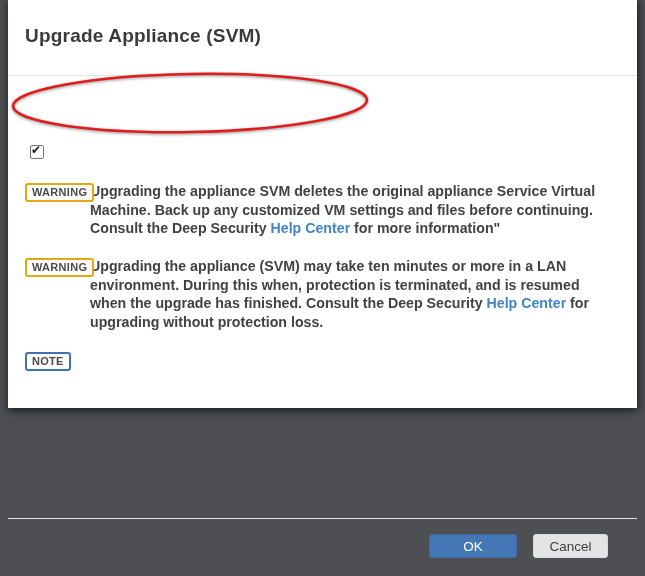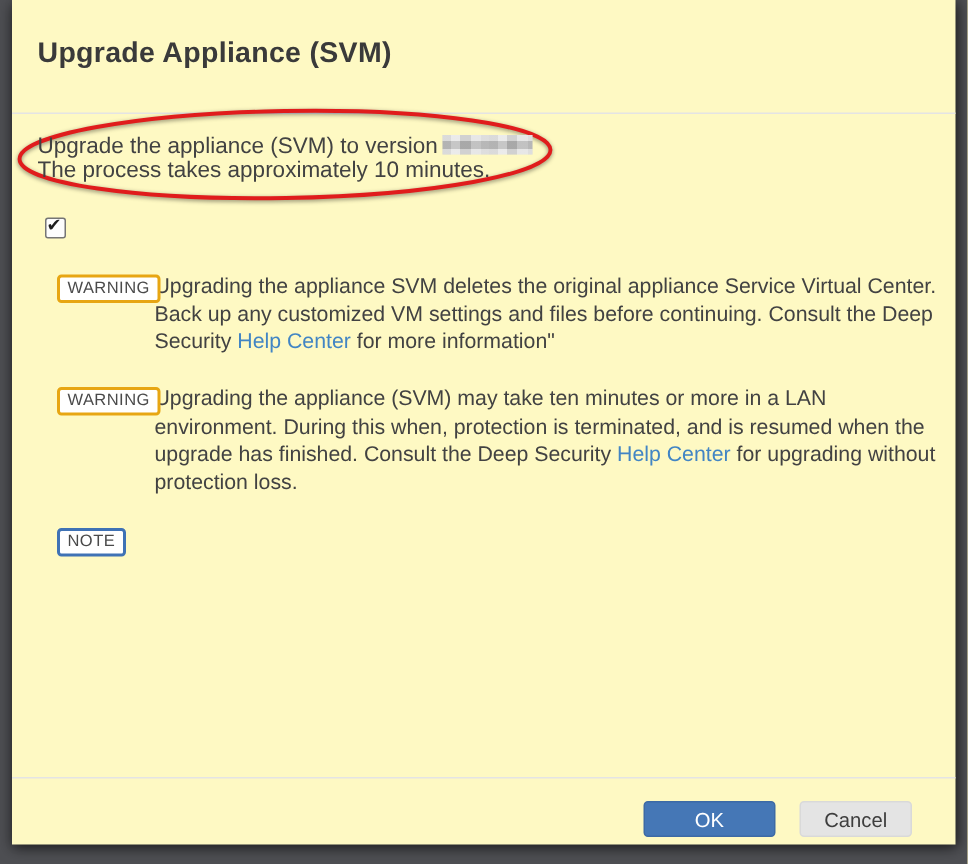--- a/index.html
+++ b/index.html
@@ -3,22 +3,22 @@
 <meta charset="utf-8">
 <style>
   html,body{margin:0;padding:0;}
   body{
     width:645px;height:576px;position:relative;overflow:hidden;
     background:var(--backdrop,#4e4f53);
     font-family:"Liberation Sans", sans-serif;
     -webkit-font-smoothing:antialiased;
   }
   .dialog{
-    position:absolute;left:8px;top:0;width:629px;height:563px;
-    background:#fef9c3;
+    position:absolute;left:8px;top:0;width:629px;height:408px;
+    background:#ffffff;
     box-shadow:0 3px 9px rgba(0,0,0,.55), 2px 0 6px rgba(0,0,0,.25);
   }
   .dialog-title{
     position:absolute;left:17px;top:25px;
     font-size:19px;font-weight:700;color:#3a3a3a;letter-spacing:.2px;
   }
   .divider{position:absolute;left:0;right:0;height:1px;background:#e4e4e4;}
   .divider.top{top:75px;}
   .divider.footer{top:518px;}
 
@@ -43,21 +43,21 @@
   }
   .checkbox::after{
     content:"\2714";position:absolute;left:0px;top:-3px;
     font-size:12px;color:#1d1d1d;
   }
   .checkbox-label{
     position:absolute;left:51px;top:144px;
     font-size:14.3px;color:#424242;
   }
 
-  .notice{position:absolute;left:30px;width:592px;}
+  .notice{position:absolute;left:17px;width:592px;font-weight:bold;}
   .notice-1{top:182px;}
   .notice-2{top:257px;}
   .notice-3{top:351px;}
   .badge{
     position:absolute;left:0;top:1px;
     display:inline-block;font-size:11px;color:#4a4a4a;
     padding:1px 5px 2px;border-radius:3px;background:#fff;
     border:2px solid #999;letter-spacing:.3px;white-space:nowrap;
   }
   .badge.warning{border-color:var(--warning-badge-border,#e7a613);}
@@ -86,30 +86,26 @@
 
 <div class="dialog">
 
   <div class="dialog-title">Upgrade Appliance (SVM)</div>
   <div class="divider top"></div>
 
   <svg class="annotation" width="366" height="68" viewBox="0 0 366 68">
     <ellipse cx="182" cy="33" rx="177" ry="29" fill="none" stroke="#e01c1c" stroke-width="2.6" transform="rotate(-1 182 33)"></ellipse>
   </svg>
 
-  <div class="intro">
-    <div><span>Upgrade the appliance (SVM) to version</span><span class="redaction"></span></div>
-    <div>The process takes approximately 10 minutes.</div>
-  </div>
 
   <div class="checkbox"></div>
 
   <div class="notice notice-1">
     <span class="badge warning">WARNING</span>
-    <p class="notice-text"><span>Upgrading the appliance SVM deletes the original appliance Service Virtual Center. Back up any customized VM settings and files before continuing. Consult the Deep Security </span><a class="link">Help Center</a><span> for more information"</span></p>
+    <p class="notice-text"><span>Upgrading the appliance SVM deletes the original appliance Service Virtual Machine. Back up any customized VM settings and files before continuing. Consult the Deep Security </span><a class="link">Help Center</a><span> for more information"</span></p>
   </div>
 
   <div class="notice notice-2">
     <span class="badge warning">WARNING</span>
     <p class="notice-text"><span>Upgrading the appliance (SVM) may take ten minutes or more in a LAN environment. During this when, protection is terminated, and is resumed when the upgrade has finished. Consult the Deep Security </span><a class="link">Help Center</a><span> for upgrading without protection loss.</span></p>
   </div>
 
   <div class="notice notice-3">
     <span class="badge note">NOTE</span>
   </div>

